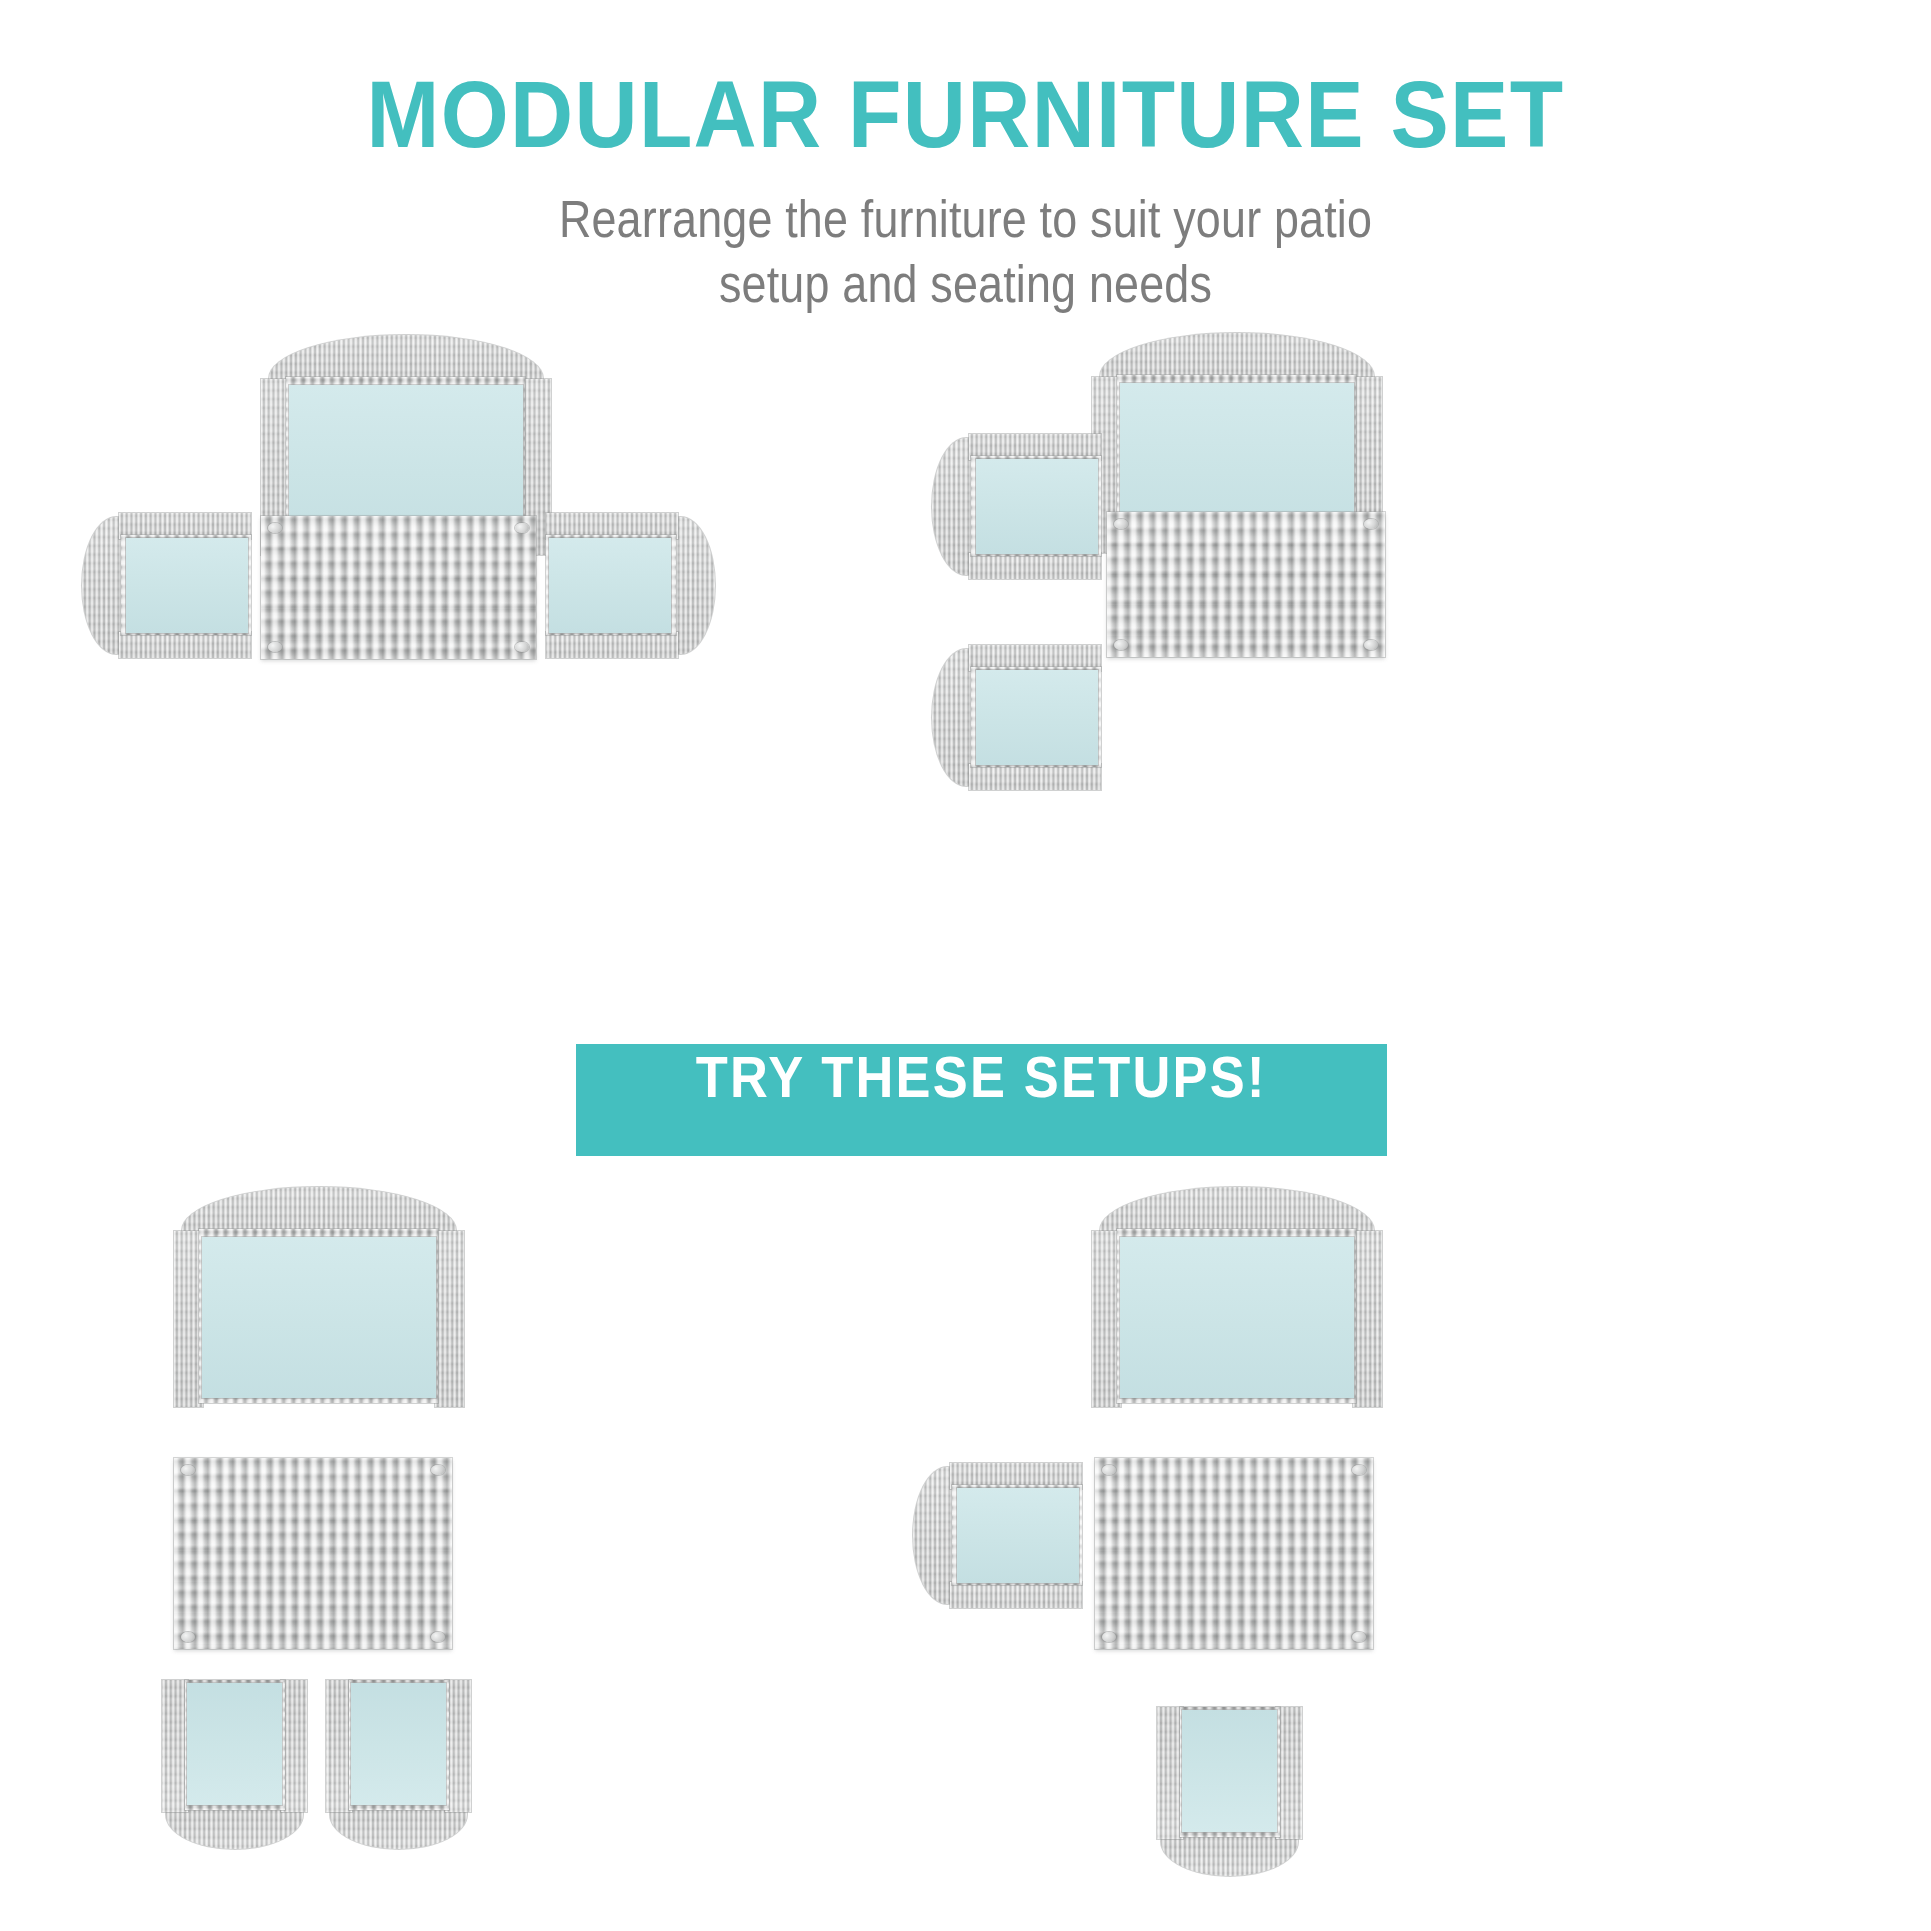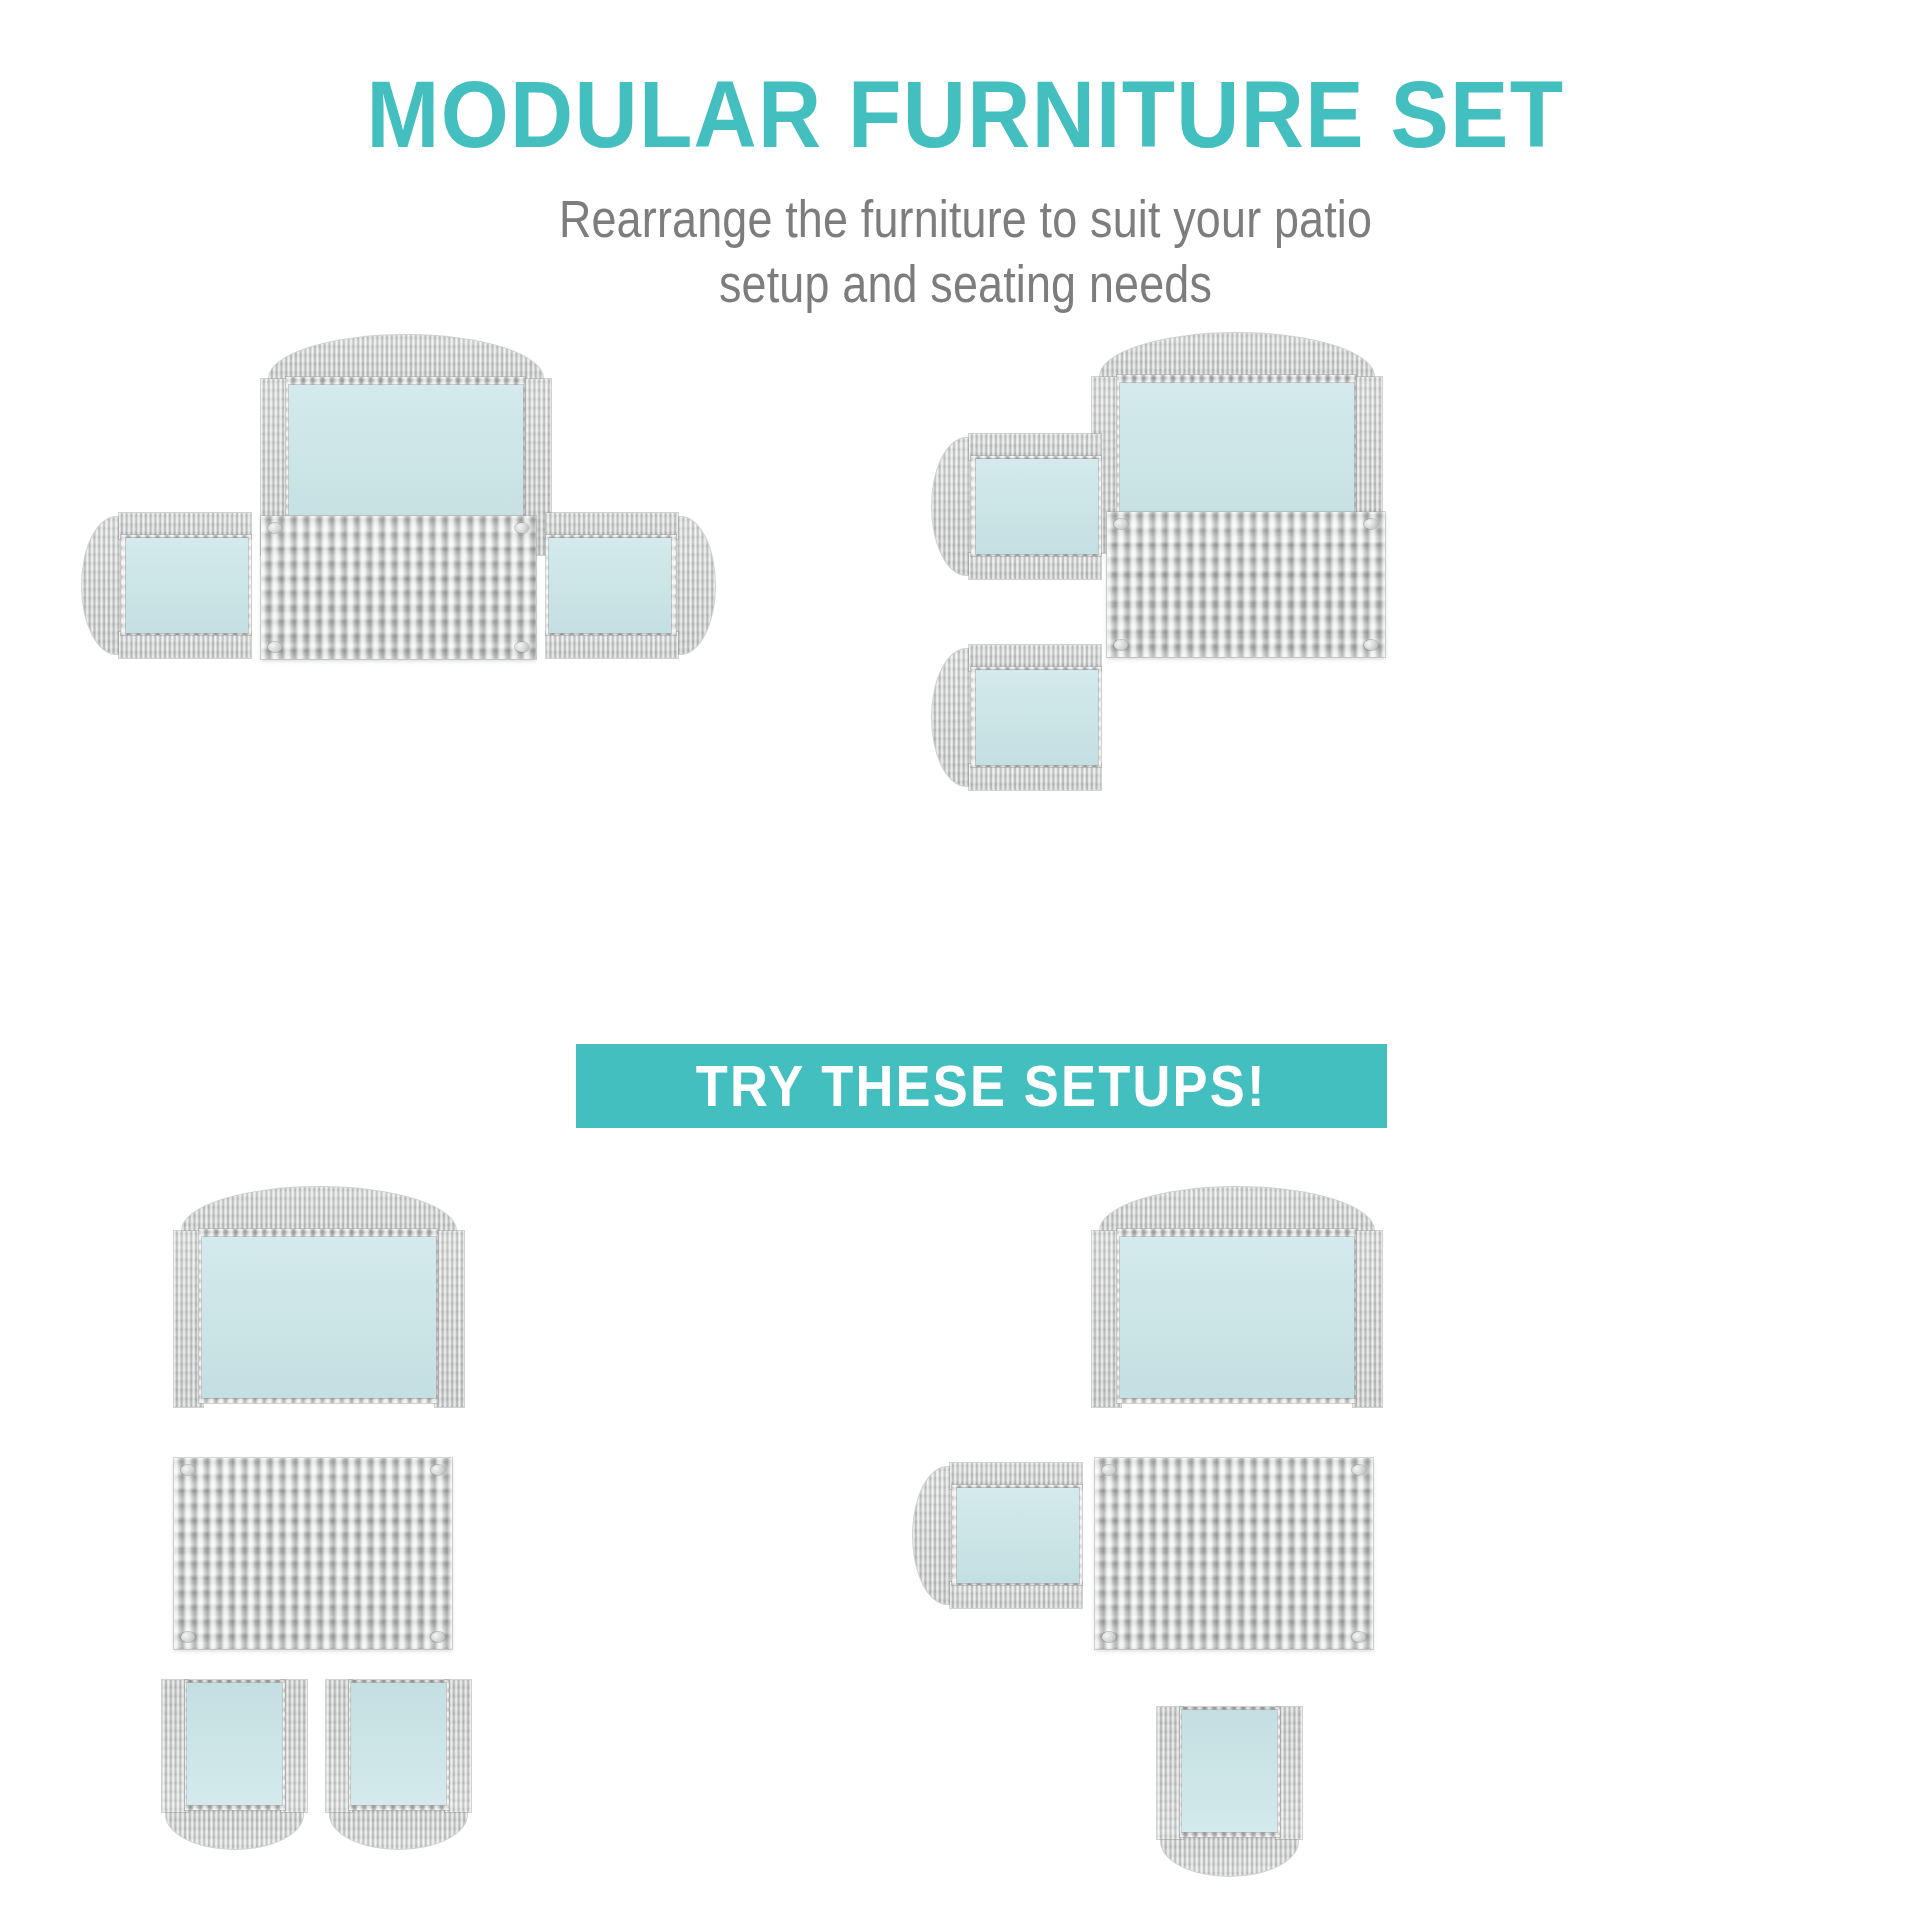--- a/index.html
+++ b/index.html
@@ -51,24 +51,23 @@
     transform-origin: center top;
   }
   #page-subtitle .sub-line { display: block; }
 
   
   #banner {
     position: absolute;
     left: 576px;
     top: 1044px;
     width: 811px;
-    height: 84px;
+    height: 112px;
     background: #44BFBF;
     display: flex;
-    align-items: center;
     justify-content: center;
   }
   #banner-label {
     color: #ffffff;
     font-family: "Liberation Sans", sans-serif;
     font-weight: bold;
     font-size: 57px;
     letter-spacing: 2.4px;
     transform: scaleX(0.92);
     white-space: nowrap;

